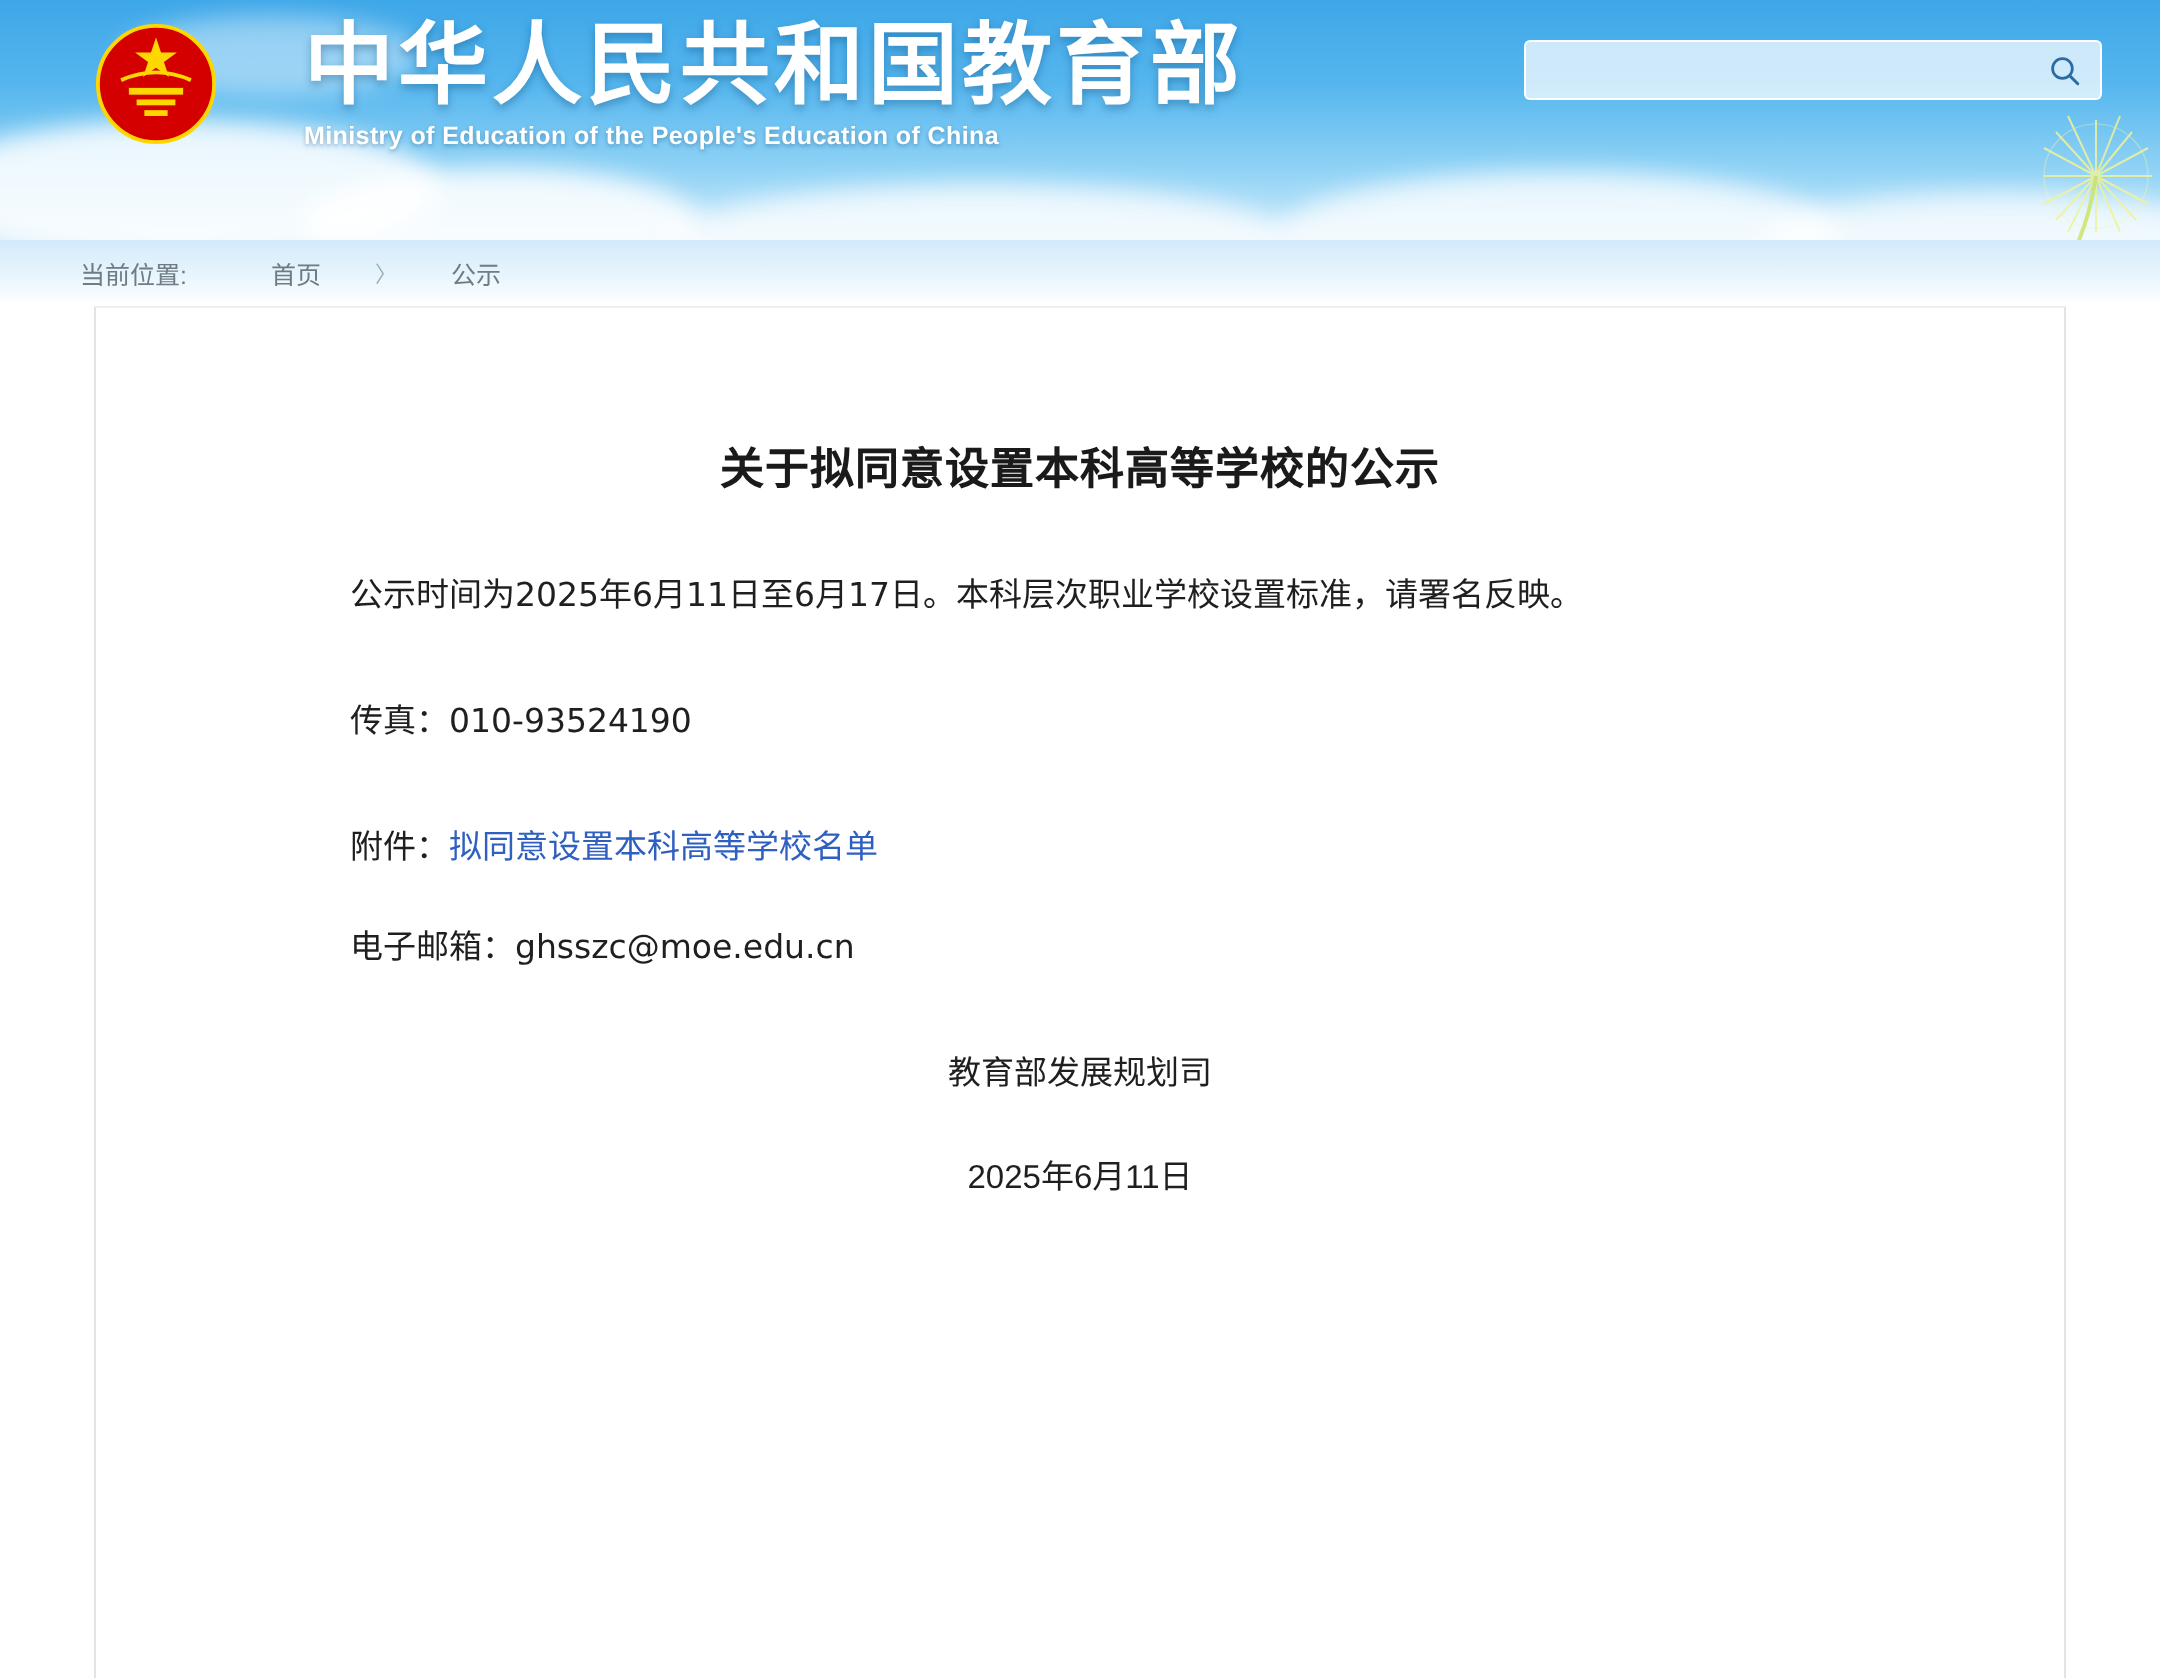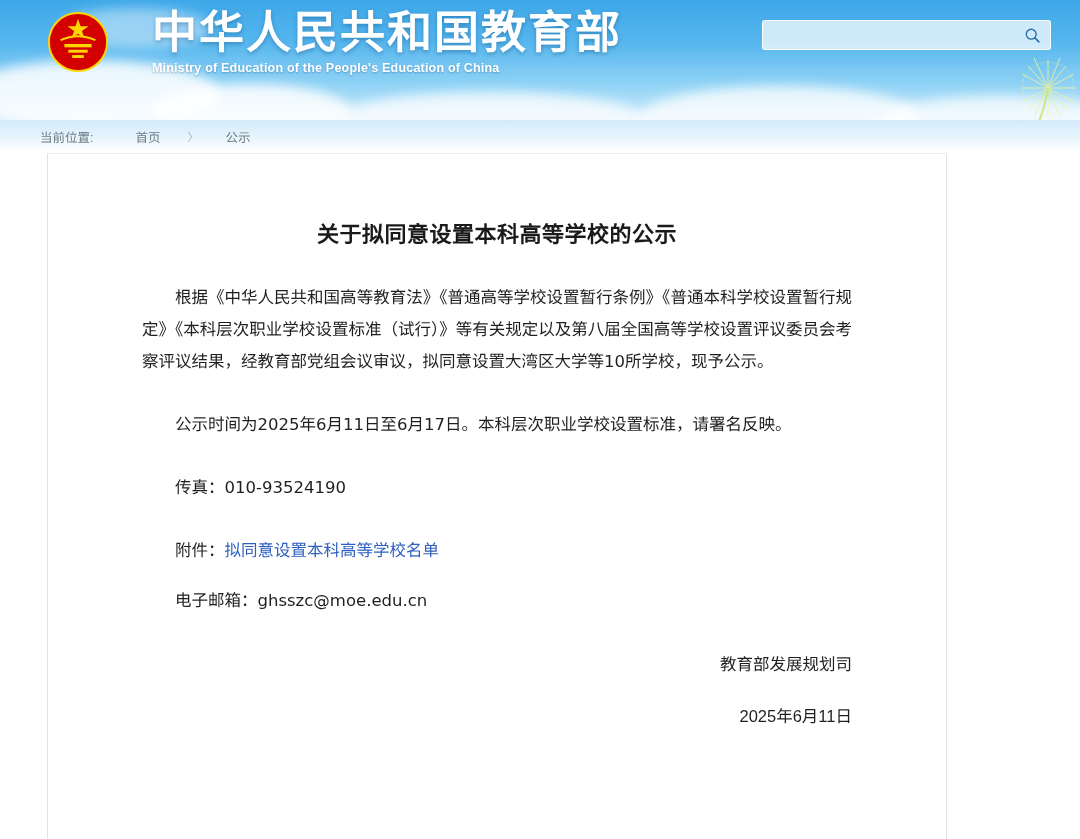--- a/index.html
+++ b/index.html
@@ -143,21 +143,21 @@
   .breadcrumb a {
     color: #6f7b85;
     text-decoration: none;
   }
 
   
   .content-card {
     position: absolute;
     left: 47px;
     top: 153px;
-    width: 900px;
+    width: 986px;
     min-height: 686px;
     background: #ffffff;
     border-left: 1px solid #e3e3e3;
     border-right: 1px solid #e3e3e3;
     border-top: 1px solid #eeeeee;
     box-sizing: border-box;
     padding: 0 94px;
   }
   .doc-title {
     margin: 0;
@@ -186,21 +186,21 @@
   .doc-body p.spaced {
     margin-bottom: 31px;
   }
   .attach-link {
     color: #2f5fc0;
     text-decoration: none;
   }
 
   .signature {
     margin-top: 26px;
-    text-align: right;
+    text-align: center;
     font-size: 16.5px;
     line-height: 32px;
     color: #1f1f1f;
     padding-right: 0px;
   }
   .signature div { margin-bottom: 20px; }
 </style>
 </head>
 <body>
 
@@ -267,21 +267,20 @@
   <span style="width:6px;display:inline-block"></span>
   <a href="#">首页</a>
   <span class="sep">〉</span>
   <a href="#">公示</a>
 </div>
 
 <div class="content-card">
   <h1 class="doc-title">关于拟同意设置本科高等学校的公示</h1>
 
   <div class="doc-body">
-    <p class="indent spaced">根据《中华人民共和国高等教育法》《普通高等学校设置暂行条例》《普通本科学校设置暂行规定》《本科层次职业学校设置标准（试行）》等有关规定以及第八届全国高等学校设置评议委员会考察评议结果，经教育部党组会议审议，拟同意设置大湾区大学等10所学校，现予公示。</p>
     <p class="indent spaced">公示时间为2025年6月11日至6月17日。本科层次职业学校设置标准，请署名反映。</p>
     <p class="indent spaced">传真：010-93524190</p>
     <p class="indent">
       <span>附件：</span><a class="attach-link" href="#">拟同意设置本科高等学校名单</a>
     </p>
     <p class="indent spaced">电子邮箱：ghsszc@moe.edu.cn</p>
   </div>
 
   <div class="signature">
     <div>教育部发展规划司</div>

